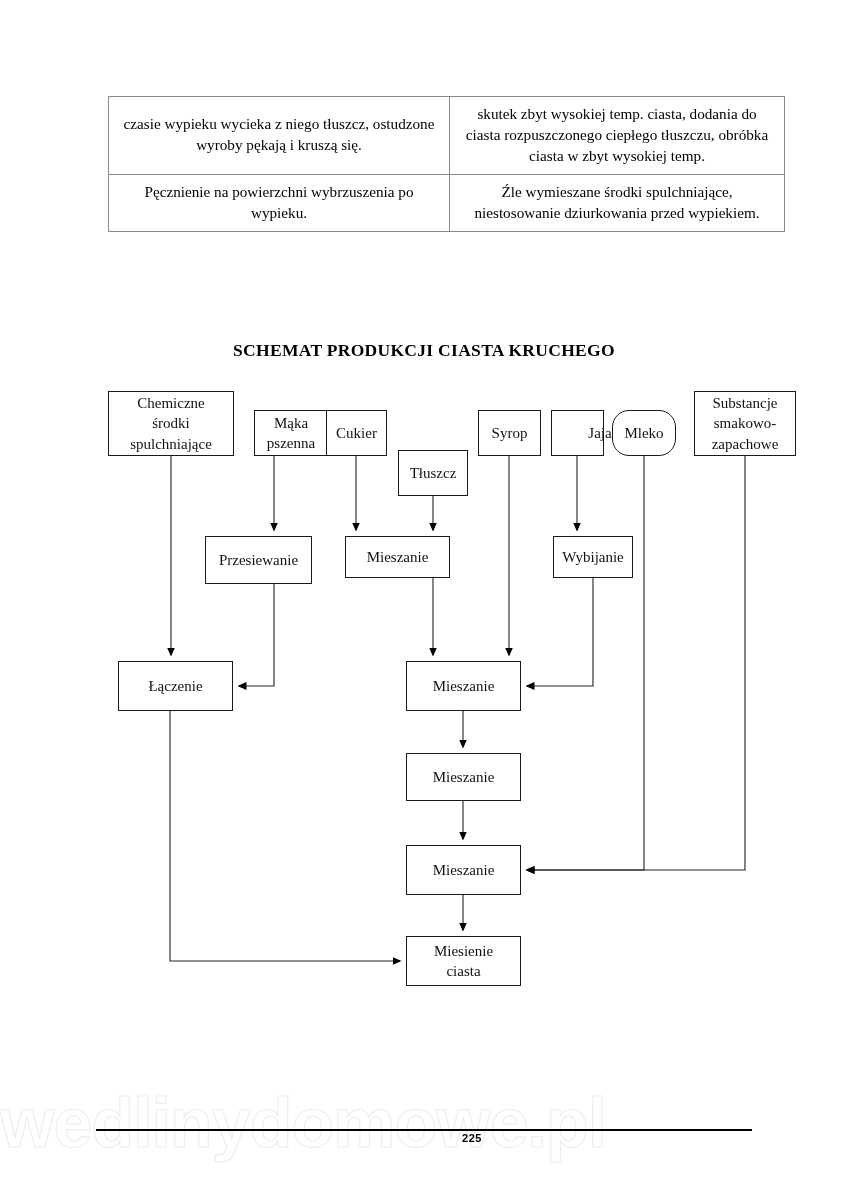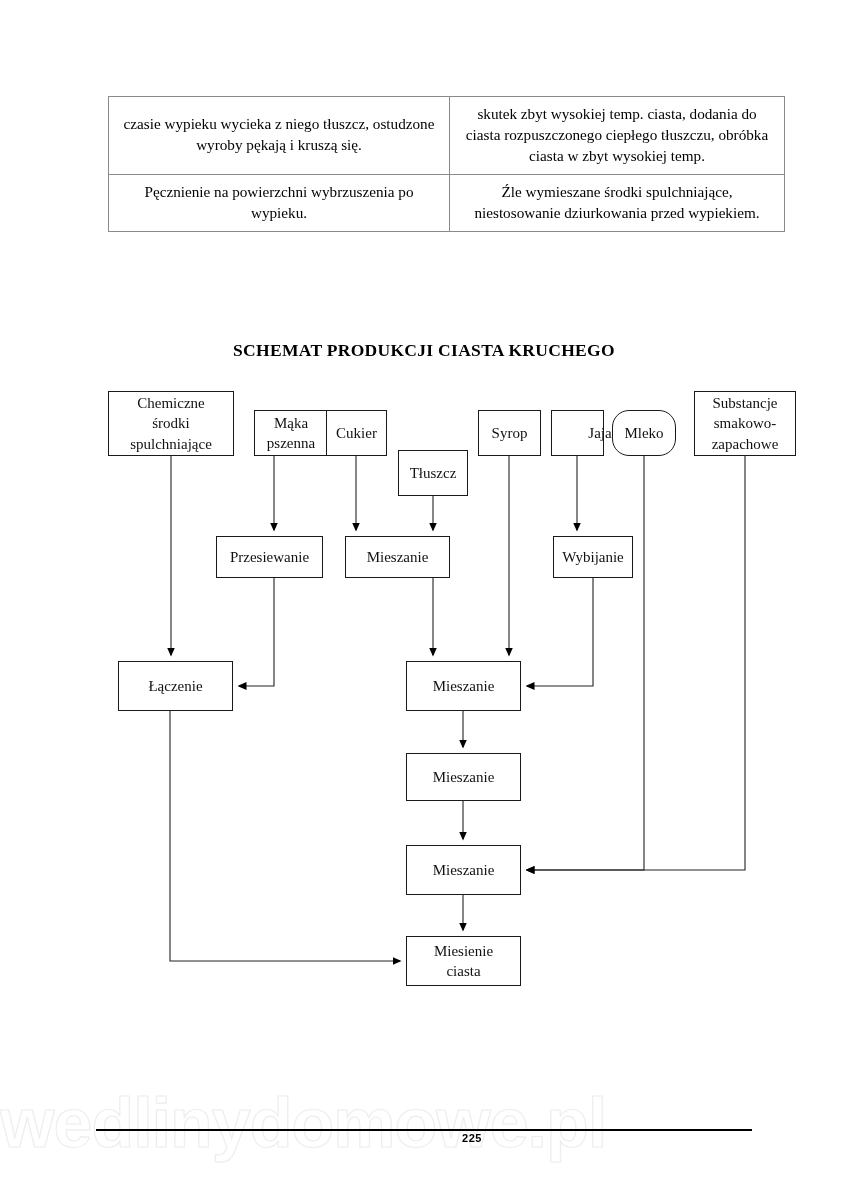--- a/index.html
+++ b/index.html
@@ -183,21 +183,21 @@
       </div>
       <div class="node" style="left: 551px; top: 410px; width: 51px; height: 46px; padding-left: 48px;">
         <span>Jaja</span>
       </div>
       <div class="node" style="left: 612px; top: 410px; width: 64px; height: 46px; border-radius: 17px;">
         <span>Mleko</span>
       </div>
       <div class="node" style="left: 694px; top: 391px; width: 102px; height: 65px; align-items: center;">
         <span>Substancje<br>smakowo-<br>zapachowe</span>
       </div>
-      <div class="node" style="left: 216px; top: 536px; width: 107px; height: 42px;">
+      <div class="node" style="left: 205px; top: 536px; width: 107px; height: 48px;">
         <span>Przesiewanie</span>
       </div>
       <div class="node" style="left: 345px; top: 536px; width: 105px; height: 42px;">
         <span>Mieszanie</span>
       </div>
       <div class="node" style="left: 553px; top: 536px; width: 80px; height: 42px;">
         <span>Wybijanie</span>
       </div>
       <div class="node" style="left: 118px; top: 661px; width: 115px; height: 50px;">
         <span>Łączenie</span>

